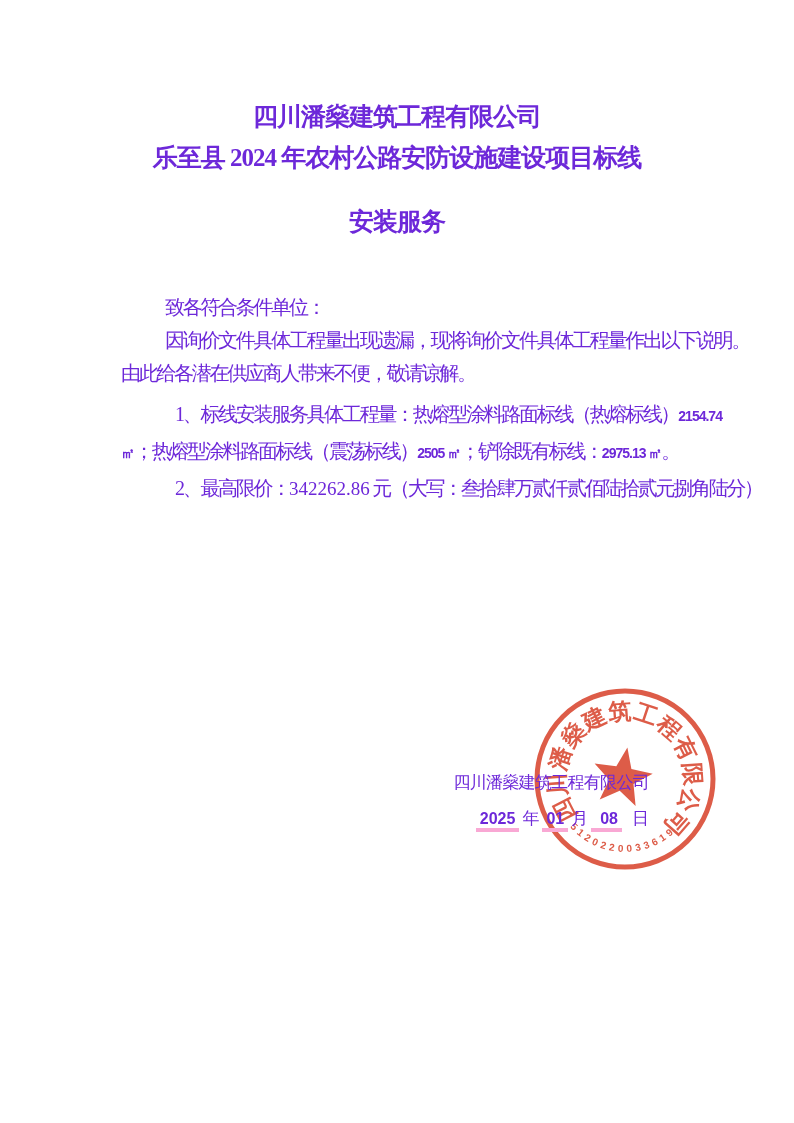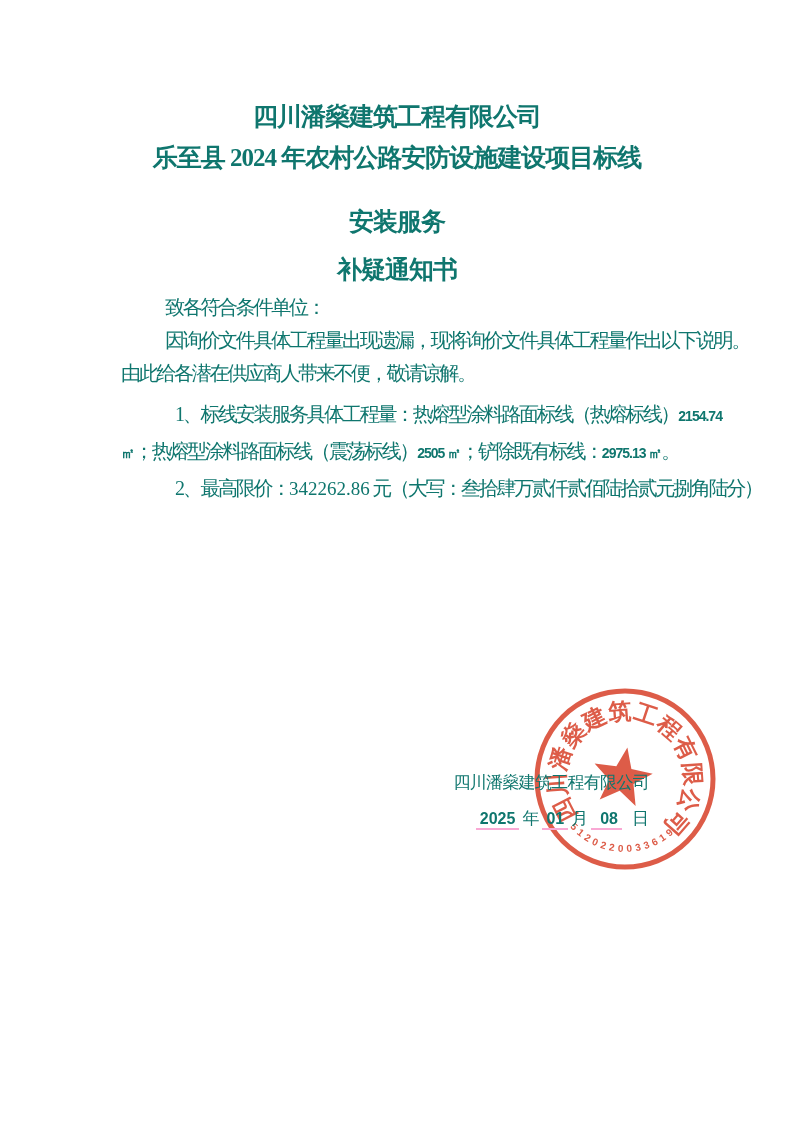--- a/index.html
+++ b/index.html
@@ -4,21 +4,21 @@
 <style>
   html, body { margin: 0; padding: 0; background: #ffffff; }
   .page {
     position: relative;
     width: 738px;
     height: 1123px;
     margin: 0 auto;
     background: #ffffff;
     overflow: hidden;
     font-family: "Liberation Serif", "DejaVu Serif", serif;
-    color: #0f766e;
+    color: #6d28d9;
   }
 
   
   .title-block {
     position: absolute;
     top: 104px; left: 0; right: 0;
     text-align: center;
   }
   .title-line {
     font-size: 25px;
@@ -82,35 +82,34 @@
     font-size: 17px;
     line-height: 22px;
     white-space: nowrap;
   }
   .date-cjk { margin: 0 3px; }
   .date-cjk-gap { margin-left: 10px; }
   .date-num, .date-num-wide {
     font-family: "Liberation Sans", "DejaVu Sans", sans-serif;
     font-weight: bold;
     font-size: 16px;
-    border-bottom: 2px solid #f9a8d4;
+    border-bottom: 4px solid #f9a8d4;
     padding: 0 4px 1px 4px;
   }
   .date-num-wide { padding-left: 9px; text-align: right; }
 </style>
 </head>
 <body>
 
 <div class="page">
 
   <div class="title-block">
     <div class="title-line t1">四川潘燊建筑工程有限公司</div>
     <div class="title-line t2">乐至县 2024 年农村公路安防设施建设项目标线</div>
     <div class="title-line t3">安装服务</div>
-    <div class="title-line t4">补疑通知书</div>
   </div>
 
   <div class="body-block" id="body-lines">
       <div class="b-line indent"><span class="seg-cjk">致各符合条件单位：</span></div>
       <div class="b-line indent"><span class="seg-cjk">因询价文件具体工程量出现遗漏，现将询价文件具体工程量作出以下说明。</span></div>
       <div class="b-line"><span class="seg-cjk">由此给各潜在供应商人带来不便，敬请谅解。</span></div>
       <div class="b-line item item-first indent-item"><span class="seg-cjk">1、标线安装服务具体工程量：热熔型涂料路面标线（热熔标线）</span><span class="seg-num">2154.74</span></div>
       <div class="b-line item"><span class="seg-num">㎡</span><span class="seg-cjk">；热熔型涂料路面标线（震荡标线）</span><span class="seg-num">2505 ㎡</span><span class="seg-cjk">；铲除既有标线：</span><span class="seg-num">2975.13 ㎡</span><span class="seg-cjk">。</span></div>
       <div class="b-line item indent-item"><span class="seg-cjk">2、最高限价：</span><span class="seg-snum">342262.86</span><span class="seg-cjk"> 元（大写：叁拾肆万贰仟贰佰陆拾贰元捌角陆分）</span></div>
     </div>

